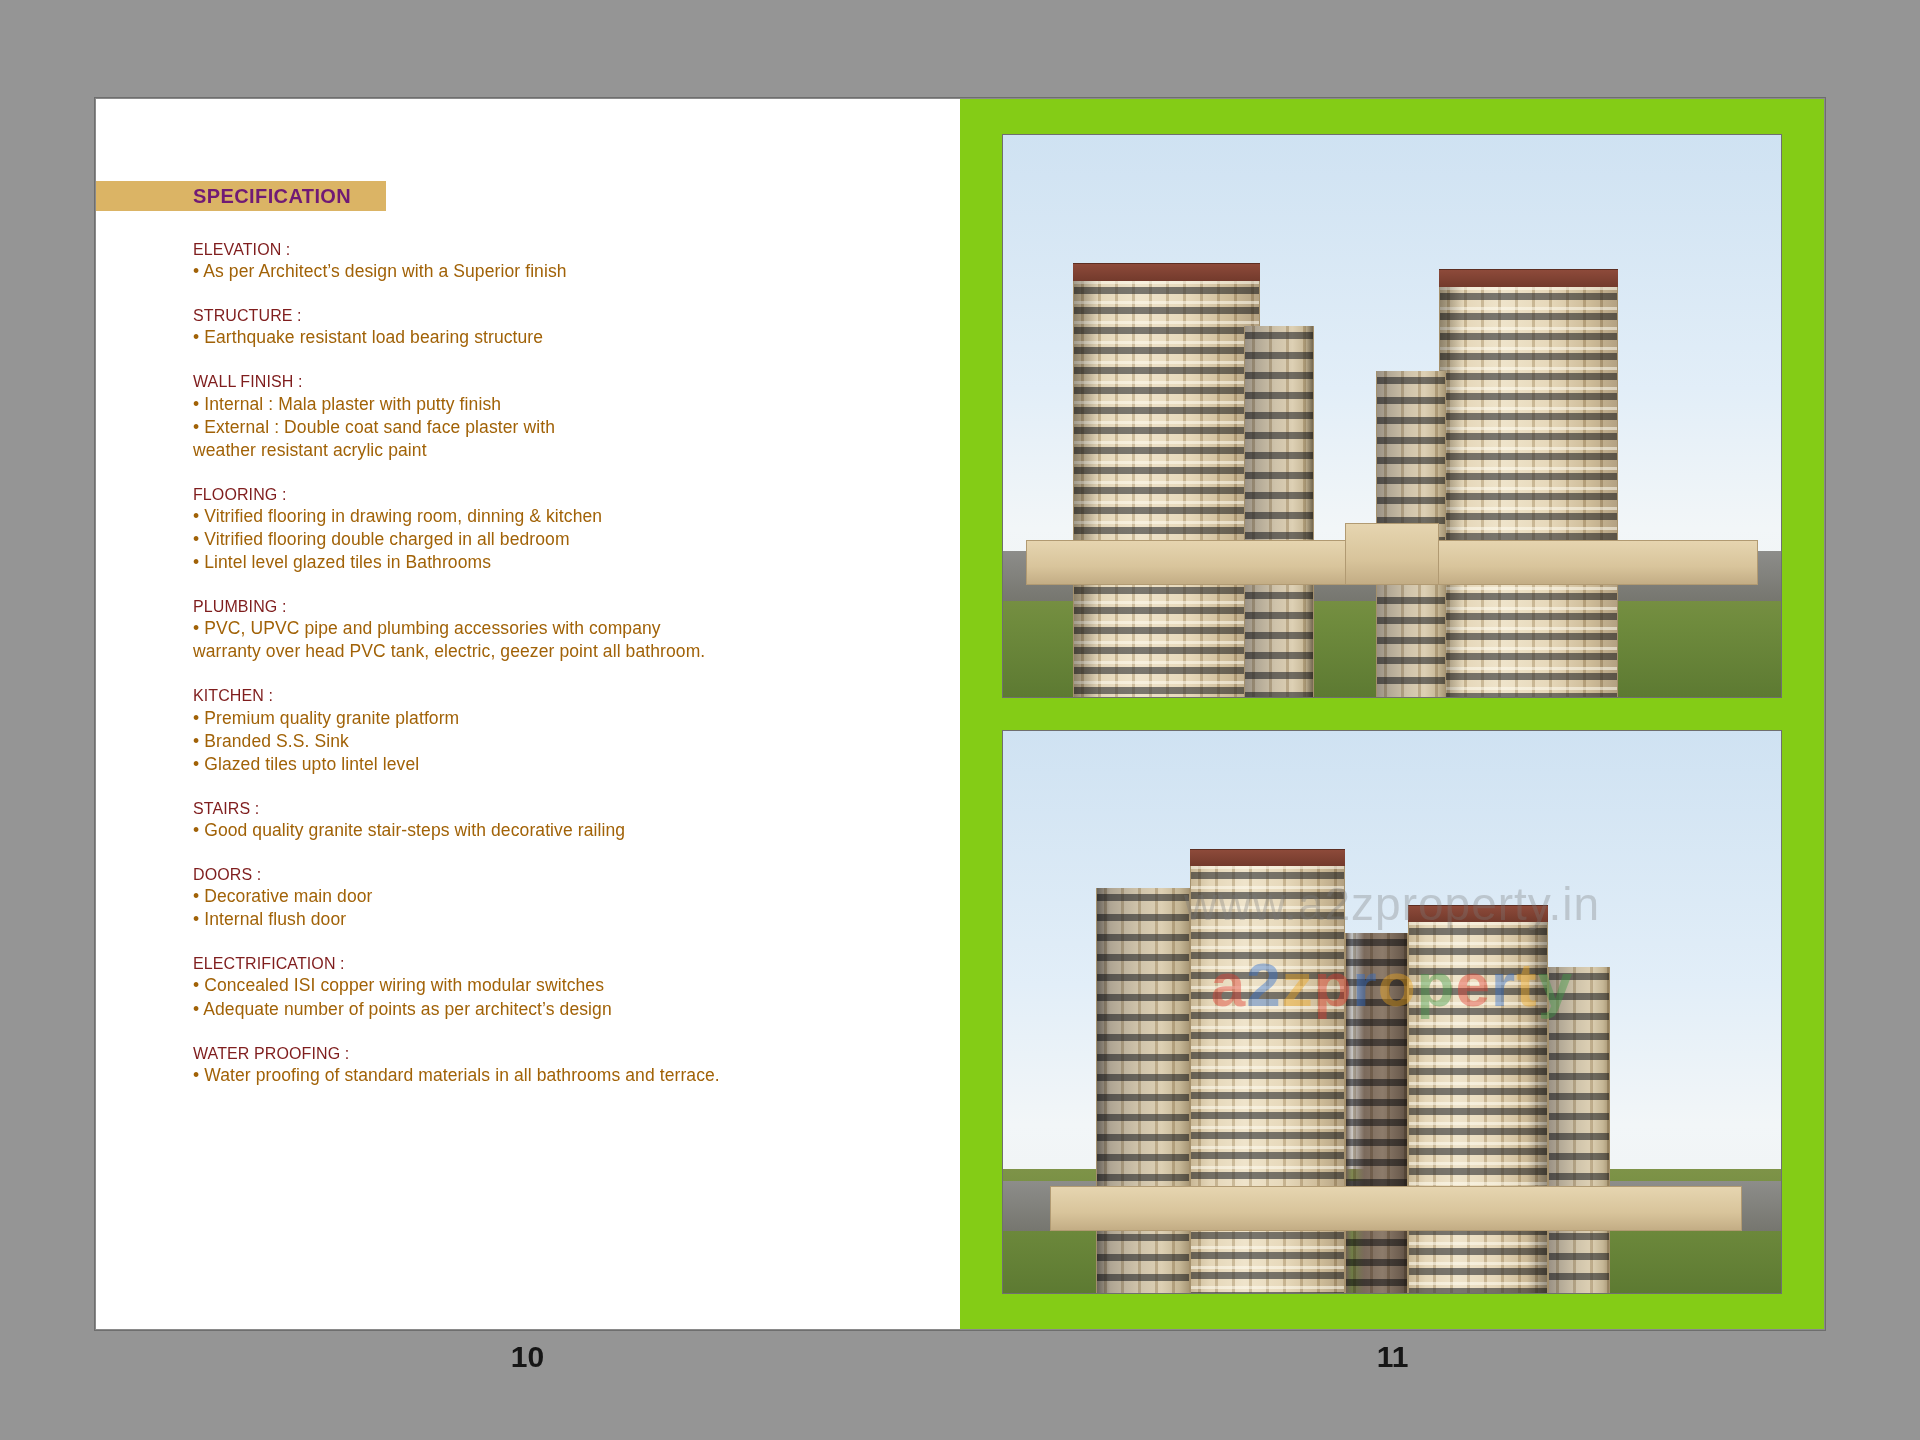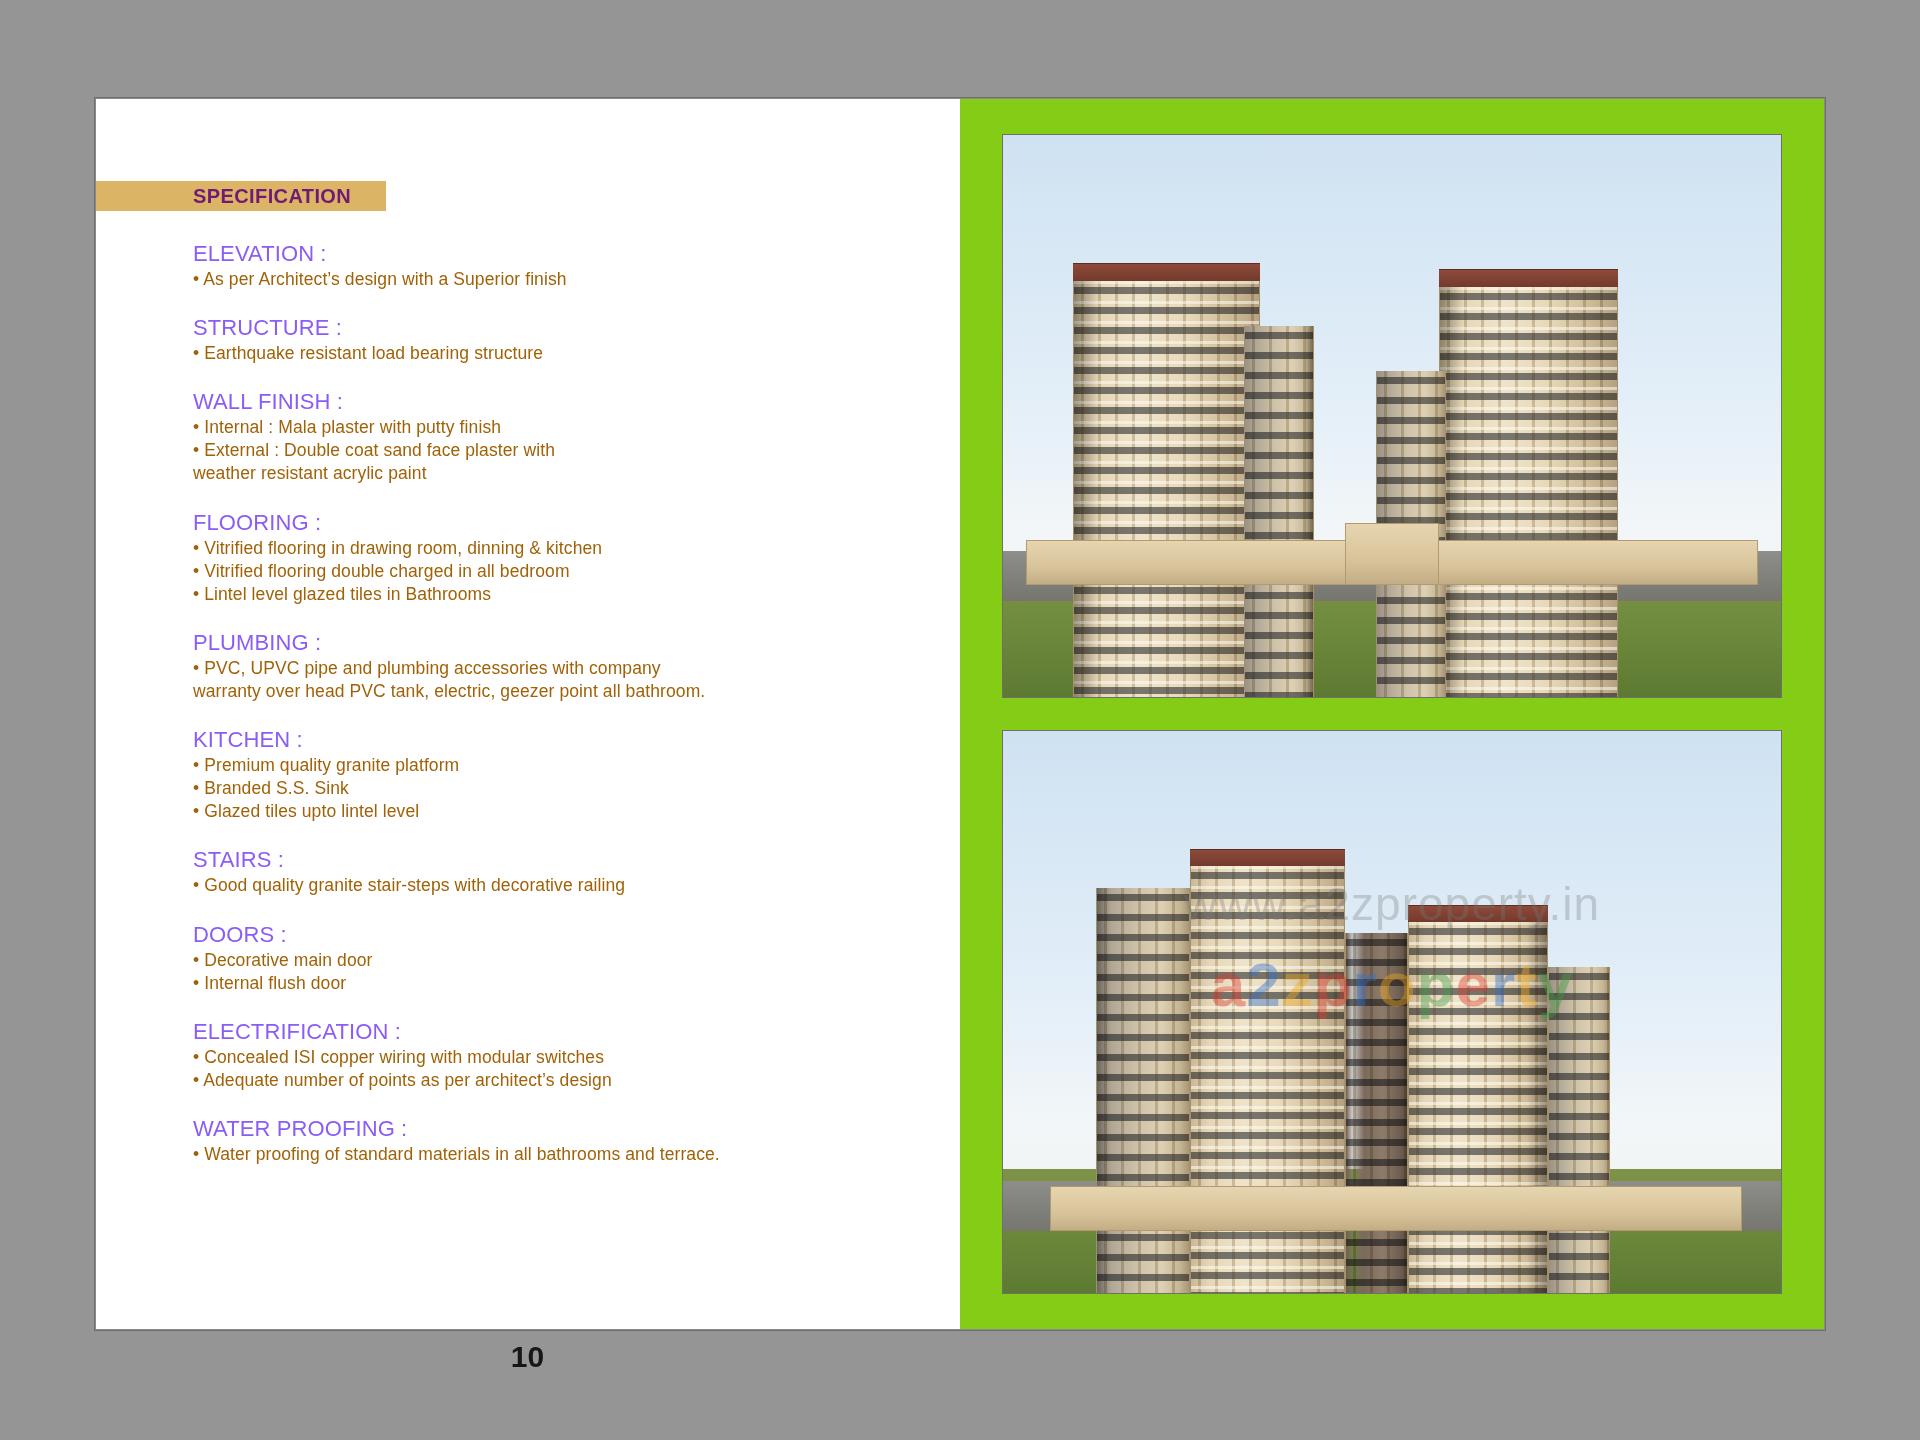--- a/index.html
+++ b/index.html
@@ -63,22 +63,22 @@
   #spec-body {
     position: absolute;
     left: 97px;
     top: 140px;
     width: 690px;
   }
 
   .spec-section { margin-bottom: 22px; }
 
   .spec-heading {
-    font-size: 22px;
-    color: #8b5cf6;
+    font-size: 16px;
+    color: #7f1d1d;
     line-height: 1.32;
     letter-spacing: 0.1px;
     white-space: nowrap;
   }
 
   .spec-line {
     font-size: 17.5px;
     color: #a16207;
     line-height: 1.32;
     letter-spacing: 0.1px;
@@ -370,15 +370,16 @@
             <span class="wm-a">a</span><span class="wm-2">2</span><span class="wm-z">z</span><span class="wm-p">p</span><span class="wm-r">r</span><span class="wm-o">o</span><span class="wm-p2">p</span><span class="wm-e">e</span><span class="wm-r2">r</span><span class="wm-t">t</span><span class="wm-y">y</span>
           </div>
         </div>
       </div>
 
     </div>
   </div>
 
   <div id="page-numbers">
     <div class="page-number">10</div>
+    <div class="page-number">11</div>
   </div>
 
 </div>
 
 </body></html>

